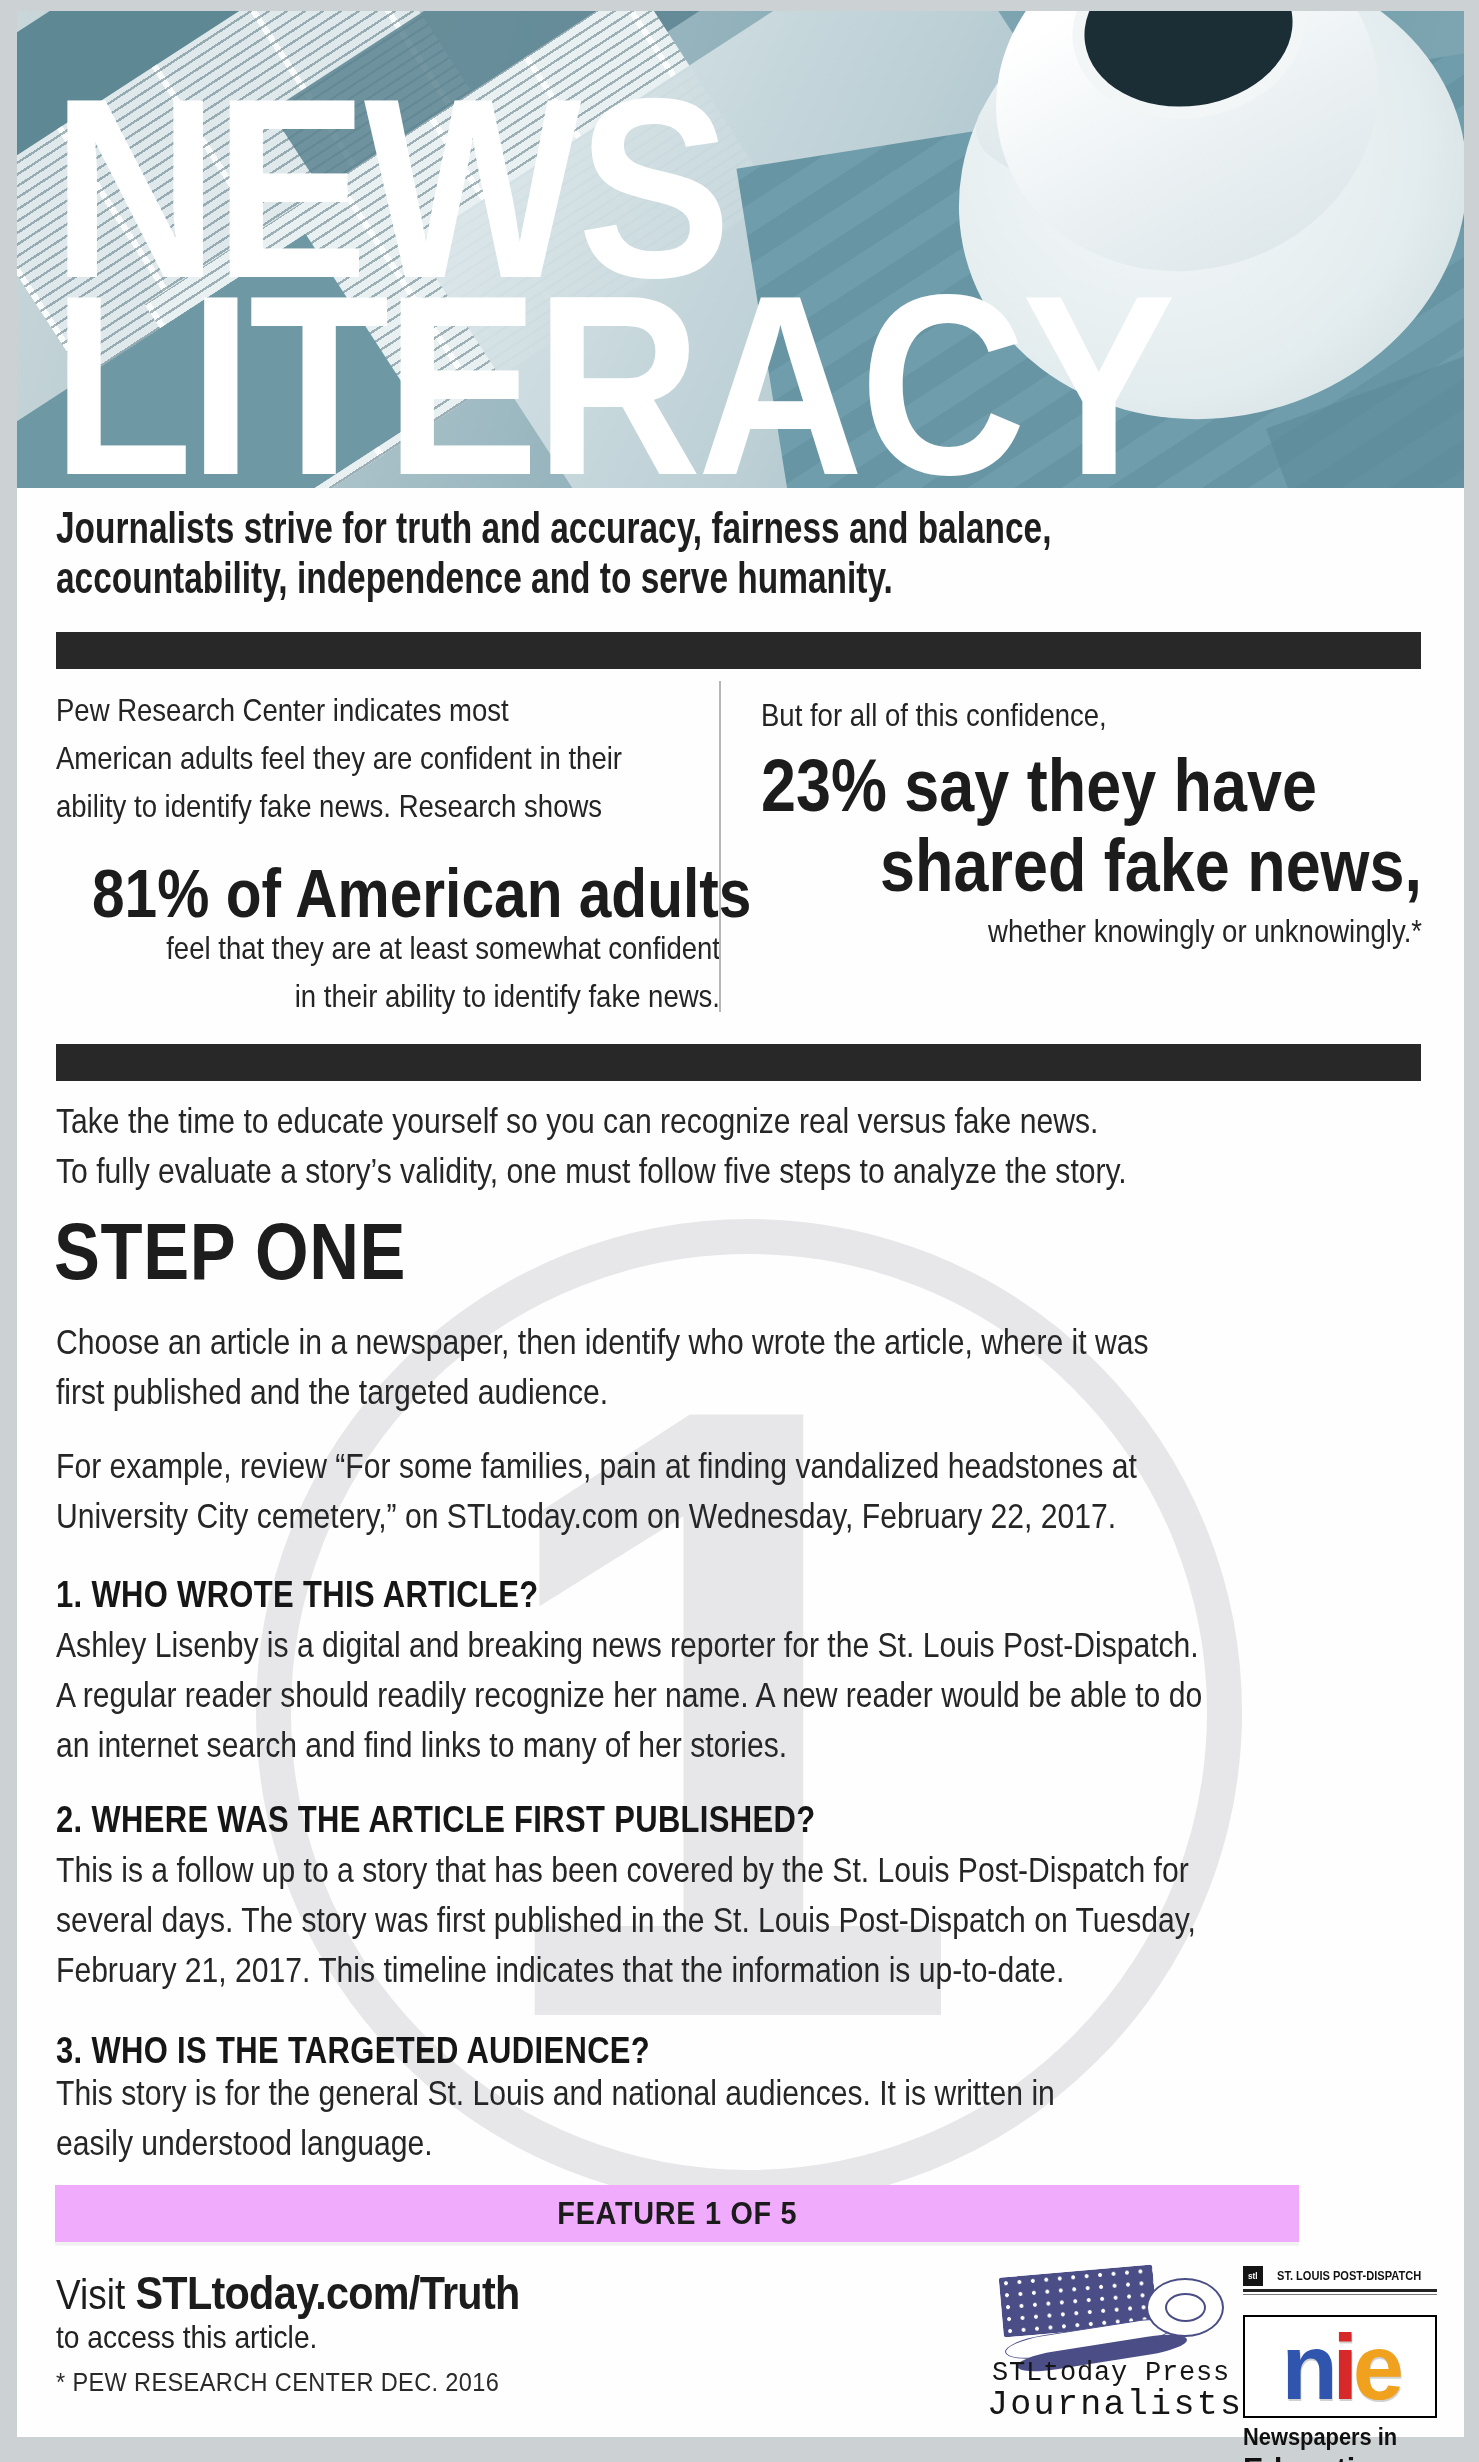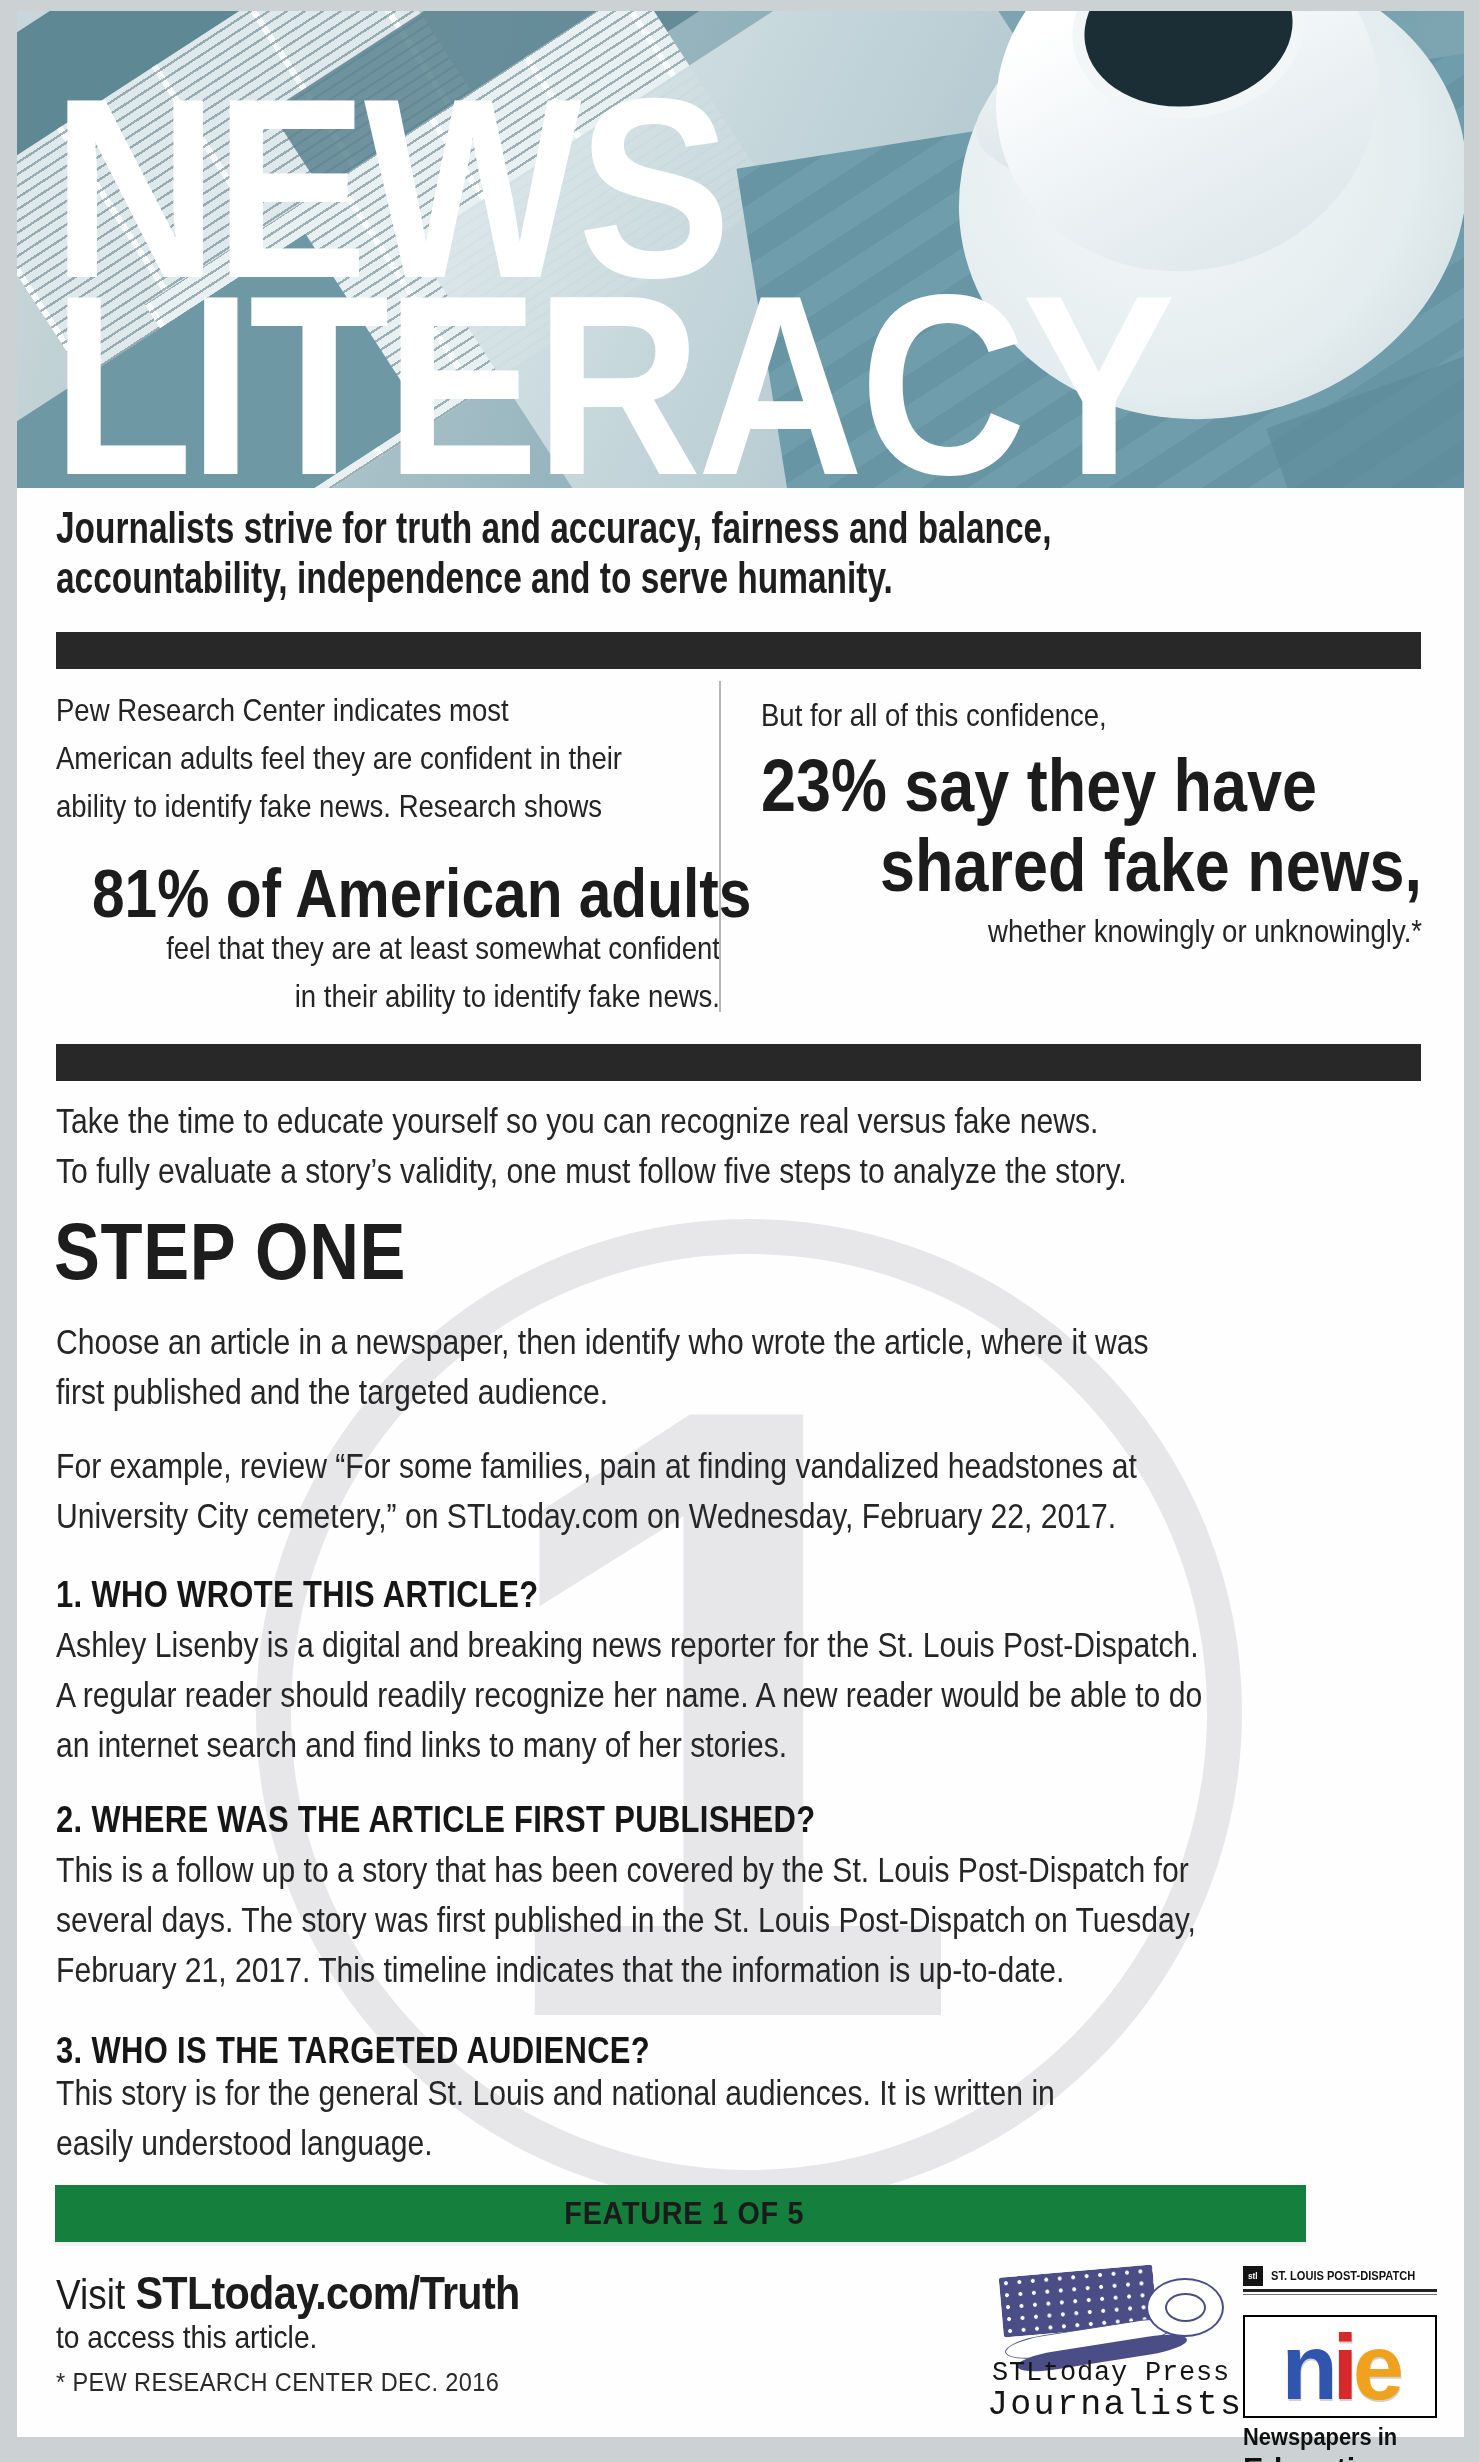--- a/index.html
+++ b/index.html
@@ -70,22 +70,22 @@
   .step-title{left:54px;top:1210px;font-size:80px;font-weight:700;line-height:84px;color:#1d1d1d;
               letter-spacing:0.8px;transform:scaleX(0.86);transform-origin:0 0;white-space:nowrap;}
   .p-intro{left:56px;top:1317px;}
   .p-example{left:56px;top:1441px;}
   .q-head{font-size:36px;font-weight:700;line-height:45px;color:#161616;letter-spacing:0.4px;white-space:nowrap;}
   .q1h{left:56px;top:1572px;} .q1a{left:56px;top:1620px;}
   .q2h{left:56px;top:1797px;} .q2a{left:56px;top:1845px;}
   .q3h{left:56px;top:2028px;} .q3a{left:56px;top:2068px;}
 
   
-  .feature-bar{left:55px;top:2185px;width:1244px;height:57px;background:#15803d;
-               display:flex;align-items:center;justify-content:center;box-shadow:0 3.8px 0 rgba(0,0,0,0.05);padding-left:7px;}
+  .feature-bar{left:55px;top:2185px;width:1244px;height:57px;background:#f0abfc;
+               display:flex;align-items:center;justify-content:center;box-shadow:0 3.8px 0 rgba(0,0,0,0.05);}
   .feature-label{font-size:32px;font-weight:700;color:#1b1b1b;letter-spacing:0.8px;transform:scaleX(0.9);}
   .visit{left:56px;top:2265px;white-space:nowrap;transform:scaleX(0.88);transform-origin:0 0;color:#1c1c1c;}
   .visit-prefix{font-size:42px;font-weight:400;}
   .visit-url{font-size:47px;font-weight:700;letter-spacing:-0.8px;}
   .visit-sub{left:56px;top:2319px;font-size:32px;color:#222;transform:scaleX(0.88);transform-origin:0 0;white-space:nowrap;}
   .footnote{left:56px;top:2368px;font-size:25.6px;color:#2a2a2a;letter-spacing:0.4px;transform:scaleX(0.92);
             transform-origin:0 0;white-space:nowrap;}
 
   .mpf{left:987px;top:2266px;width:248px;height:158px;}
   .mpf-starfield{position:absolute;left:13.5px;top:4.5px;width:154px;height:60px;background:#4b4e86;border-radius:3px;
@@ -98,21 +98,21 @@
   .mpf-roll{position:absolute;left:159px;top:12px;width:78px;height:59px;background:#fff;border:2.3px solid #4b4e86;
             border-radius:50%;box-sizing:border-box;}
   .mpf-roll-i{position:absolute;left:178px;top:27px;width:41px;height:29px;background:#fff;border:2.3px solid #4b4e86;
               border-radius:50%;box-sizing:border-box;}
   .mpf-text{position:absolute;left:0;width:248px;text-align:center;color:#151515;
             font-family:"Liberation Mono","DejaVu Sans Mono",monospace;}
   .mpf-t1{top:92px;font-size:27px;letter-spacing:0.8px;}
   .mpf-t2{top:119px;font-size:35px;letter-spacing:2.3px;}
 
   .nie{left:1243px;top:2266px;width:194px;}
-  .nie-masthead{display:flex;align-items:center;gap:8px;}
+  .nie-masthead{display:flex;align-items:center;gap:14px;}
   .nie-badge{width:19.6px;height:19.6px;background:#141414;color:#fff;font-size:8.3px;font-weight:700;
              display:flex;align-items:center;justify-content:center;flex:0 0 19.6px;}
   .nie-mast-text{font-size:13.5px;font-weight:700;color:#111;white-space:nowrap;transform:scaleX(0.82);
                  transform-origin:0 50%;}
   .nie-rule1{height:3.8px;background:#222;margin-top:3px;}
   .nie-rule2{height:1.5px;background:#777;margin-top:1.5px;}
   .nie-box{margin-top:20px;height:99px;border:2px solid #000000;background:#fff;display:flex;
            align-items:center;justify-content:center;}
   .nie-letters{font-size:92px;font-weight:700;line-height:1;letter-spacing:-5.3px;
                text-shadow:0.8px 1.5px 0 rgba(0,0,0,0.18);}

